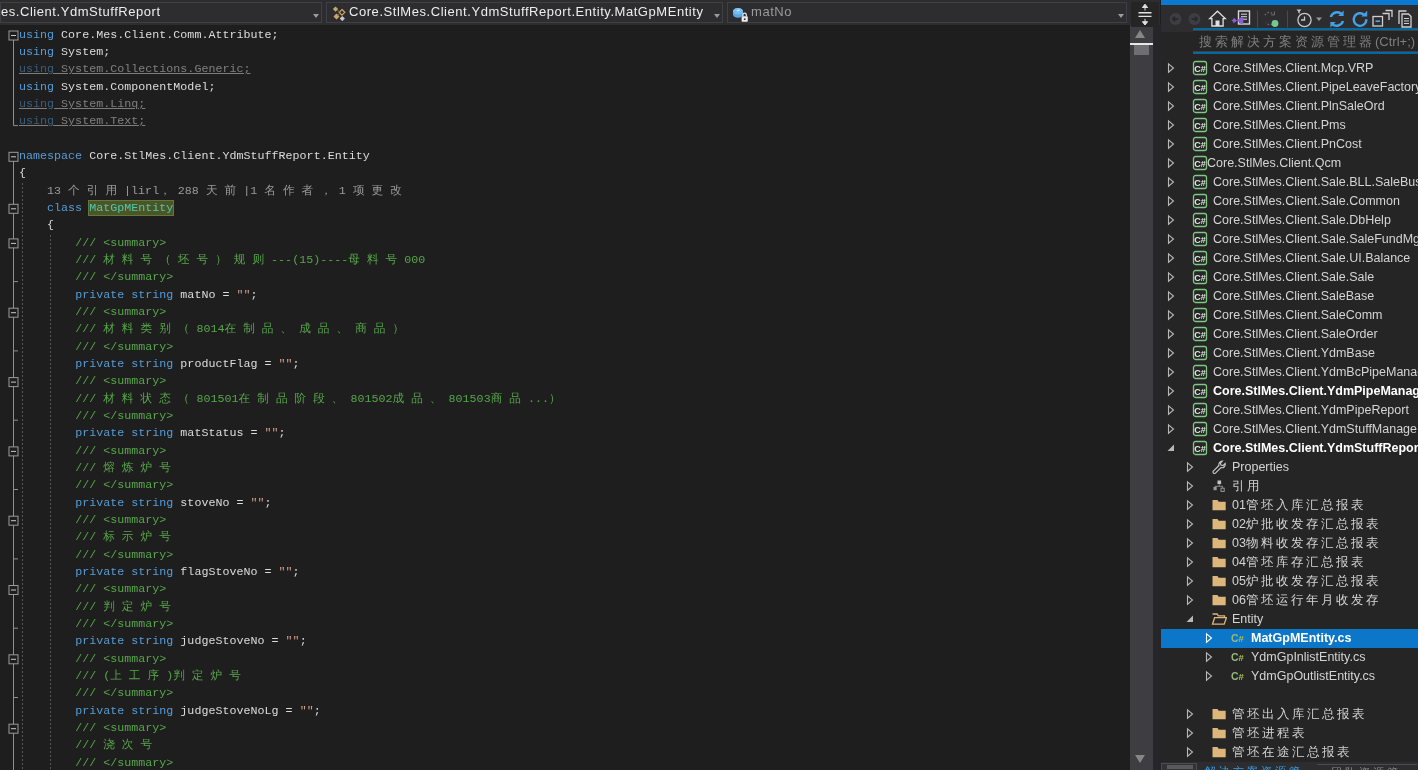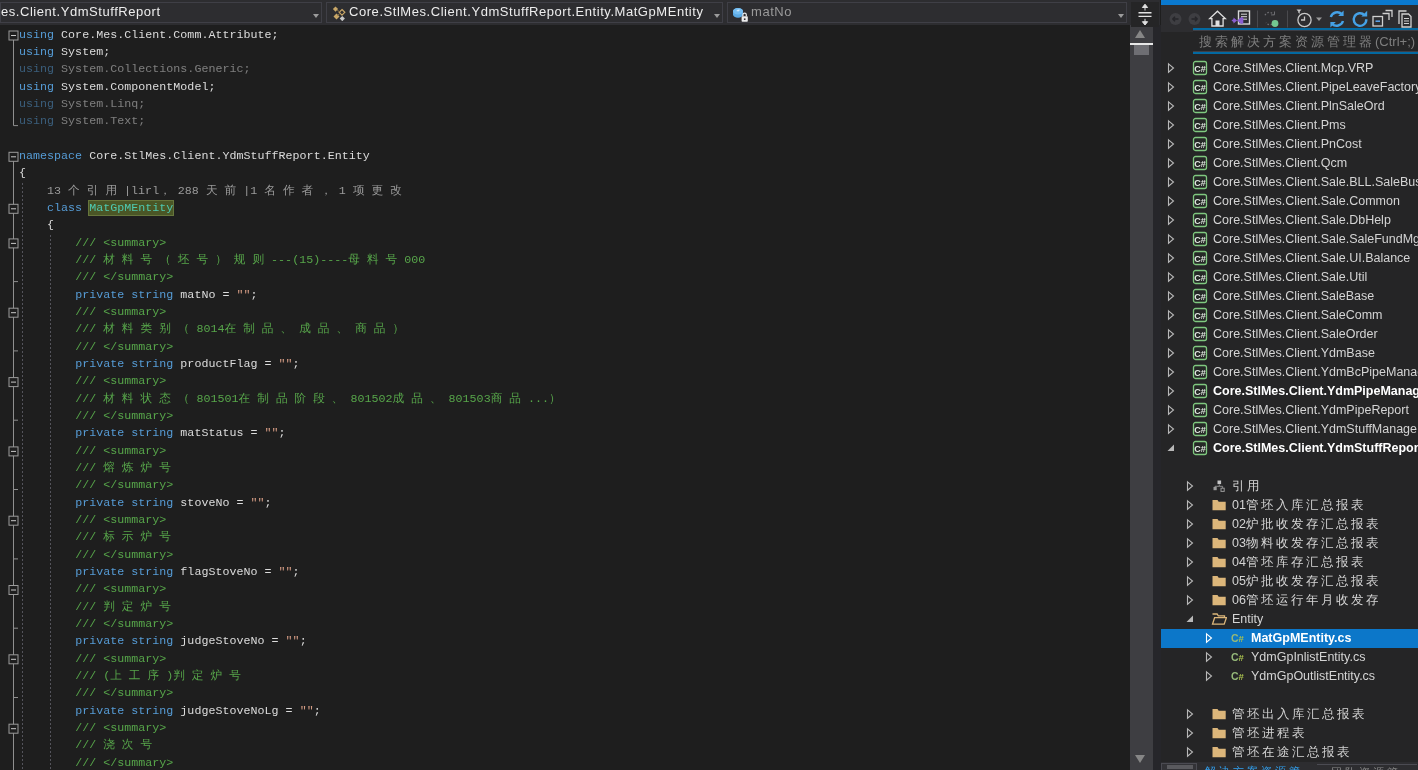--- a/index.html
+++ b/index.html
@@ -12,21 +12,21 @@
 .ncar { position:absolute; top:13.5px; width:0; height:0; border-left:3.5px solid transparent; border-right:3.5px solid transparent; border-top:4px solid #9b9b9b; }
 
 
 #ed { position:absolute; left:0; top:25px; width:1130px; height:745px; background:#1e1e1e; overflow:hidden; }
 .fold, .guides { position:absolute; left:0; top:-25px; }
 pre { position:absolute; left:19px; top:1.80px; margin:0; font-family:"Liberation Mono", monospace;
   font-size:11.67px; line-height:17.33px; color:#dcdcdc; letter-spacing:0.02px; }
 .k { color:#569cd6; }
 .c { color:#57a64a; }
 .s { color:#d69d85; }
-.dim { opacity:0.5; }
+.dim { opacity:0.5;text-decoration:underline; }
 .hl { color:#4ec9b0; background:#4a5626; box-shadow:0 0 0 1px #66753c; }
 .lens2 { color:#9b9b9b; }
 .cjk { letter-spacing:7px; }
 .cjks { letter-spacing:2.5px; }
 .cjkl { letter-spacing:3px; }
 
 
 #sbar { position:absolute; left:1130px; top:25px; width:23px; height:745px; background:#3e3e42; }
 #sgap { position:absolute; left:1153px; top:25px; width:8px; height:745px; background:#26262a; }
 .sarr { position:absolute; left:0; width:0; height:0; border-left:5.5px solid transparent; border-right:5.5px solid transparent; }
@@ -241,21 +241,21 @@
           <span class="lab" style="left:52px">Core.StlMes.Client.PnCost</span>
         </div>
 <div class="row" style="top:153.5px">
           <span class="tw" style="left:2px"><svg width="16" height="16" viewBox="0 0 16 16">
               <path d="M5.5 3.8 L10.5 8 L5.5 12.2 Z" fill="none" stroke="#b8b8b8" stroke-width="1.1"></path>
             </svg></span>
           <span class="tw" style="left:31px"><svg width="16" height="16" viewBox="0 0 16 16">
               <rect x="1.5" y="1.5" width="13" height="13" rx="2" fill="#252826" stroke="#7fc87f" stroke-width="1.3"></rect>
               <text x="8" y="11.6" font-family="Liberation Sans" font-size="9" font-weight="bold" fill="#e2e8e2" text-anchor="middle">C#</text>
             </svg></span>
-          <span class="lab" style="left:52px">Core.StlMes.Client.Qcm</span>
+          <span class="lab" style="left:46px">Core.StlMes.Client.Qcm</span>
         </div>
 <div class="row" style="top:172.5px">
           <span class="tw" style="left:2px"><svg width="16" height="16" viewBox="0 0 16 16">
               <path d="M5.5 3.8 L10.5 8 L5.5 12.2 Z" fill="none" stroke="#b8b8b8" stroke-width="1.1"></path>
             </svg></span>
           <span class="tw" style="left:31px"><svg width="16" height="16" viewBox="0 0 16 16">
               <rect x="1.5" y="1.5" width="13" height="13" rx="2" fill="#252826" stroke="#7fc87f" stroke-width="1.3"></rect>
               <text x="8" y="11.6" font-family="Liberation Sans" font-size="9" font-weight="bold" fill="#e2e8e2" text-anchor="middle">C#</text>
             </svg></span>
           <span class="lab" style="left:52px">Core.StlMes.Client.Sale.BLL.SaleBusi</span>
@@ -301,21 +301,21 @@
           <span class="lab" style="left:52px">Core.StlMes.Client.Sale.UI.Balance</span>
         </div>
 <div class="row" style="top:267.5px">
           <span class="tw" style="left:2px"><svg width="16" height="16" viewBox="0 0 16 16">
               <path d="M5.5 3.8 L10.5 8 L5.5 12.2 Z" fill="none" stroke="#b8b8b8" stroke-width="1.1"></path>
             </svg></span>
           <span class="tw" style="left:31px"><svg width="16" height="16" viewBox="0 0 16 16">
               <rect x="1.5" y="1.5" width="13" height="13" rx="2" fill="#252826" stroke="#7fc87f" stroke-width="1.3"></rect>
               <text x="8" y="11.6" font-family="Liberation Sans" font-size="9" font-weight="bold" fill="#e2e8e2" text-anchor="middle">C#</text>
             </svg></span>
-          <span class="lab" style="left:52px">Core.StlMes.Client.Sale.Util</span>
+          <span class="lab" style="left:52px">Core.StlMes.Client.Sale.Sale</span>
         </div>
 <div class="row" style="top:286.5px">
           <span class="tw" style="left:2px"><svg width="16" height="16" viewBox="0 0 16 16">
               <path d="M5.5 3.8 L10.5 8 L5.5 12.2 Z" fill="none" stroke="#b8b8b8" stroke-width="1.1"></path>
             </svg></span>
           <span class="tw" style="left:31px"><svg width="16" height="16" viewBox="0 0 16 16">
               <rect x="1.5" y="1.5" width="13" height="13" rx="2" fill="#252826" stroke="#7fc87f" stroke-width="1.3"></rect>
               <text x="8" y="11.6" font-family="Liberation Sans" font-size="9" font-weight="bold" fill="#e2e8e2" text-anchor="middle">C#</text>
             </svg></span>
           <span class="lab" style="left:52px">Core.StlMes.Client.SaleBase</span>
@@ -392,20 +392,29 @@
         </div>
 <div class="row" style="top:438.5px">
           <span class="tw" style="left:2px"><svg width="16" height="16" viewBox="0 0 16 16">
               <path d="M11 4.5 V11 H4.5 Z" fill="#b8b8b8"></path>
             </svg></span>
           <span class="tw" style="left:31px"><svg width="16" height="16" viewBox="0 0 16 16">
               <rect x="1.5" y="1.5" width="13" height="13" rx="2" fill="#252826" stroke="#7fc87f" stroke-width="1.3"></rect>
               <text x="8" y="11.6" font-family="Liberation Sans" font-size="9" font-weight="bold" fill="#e2e8e2" text-anchor="middle">C#</text>
             </svg></span>
           <span class="lab b" style="left:52px">Core.StlMes.Client.YdmStuffReport</span>
+        </div>
+<div class="row" style="top:457.5px">
+          <span class="tw" style="left:21px"><svg width="16" height="16" viewBox="0 0 16 16">
+              <path d="M5.5 3.8 L10.5 8 L5.5 12.2 Z" fill="none" stroke="#b8b8b8" stroke-width="1.1"></path>
+            </svg></span>
+          <span class="tw" style="left:50px"><svg width="16" height="16" viewBox="0 0 16 16">
+              <path d="M11.2 2.2a3.4 3.4 0 0 0-3.3 4.3L2.6 11.8a1.5 1.5 0 1 0 2.1 2.1l5.3-5.3a3.4 3.4 0 0 0 4.2-4.2L12 6.6 9.9 6.1 9.4 4z" fill="none" stroke="#c5c5c5" stroke-width="1.2"></path>
+            </svg></span>
+          <span class="lab" style="left:71px">Properties</span>
         </div>
 <div class="row" style="top:476.5px">
           <span class="tw" style="left:21px"><svg width="16" height="16" viewBox="0 0 16 16">
               <path d="M5.5 3.8 L10.5 8 L5.5 12.2 Z" fill="none" stroke="#b8b8b8" stroke-width="1.1"></path>
             </svg></span>
           <span class="tw" style="left:50px"><svg width="16" height="16" viewBox="0 0 16 16">
               <rect x="6.5" y="2.5" width="3.6" height="3.6" fill="#c5c5c5"></rect>
               <rect x="2.5" y="9" width="3.2" height="3.2" fill="#9a9a9a"></rect>
               <rect x="10" y="10.2" width="3.2" height="3.2" fill="none" stroke="#9a9a9a"></rect>
               <path d="M8.3 6.5 V8.3 H4 V9 M8.3 8.3 H11.6 V10" stroke="#8c8c8c" fill="none"></path>

